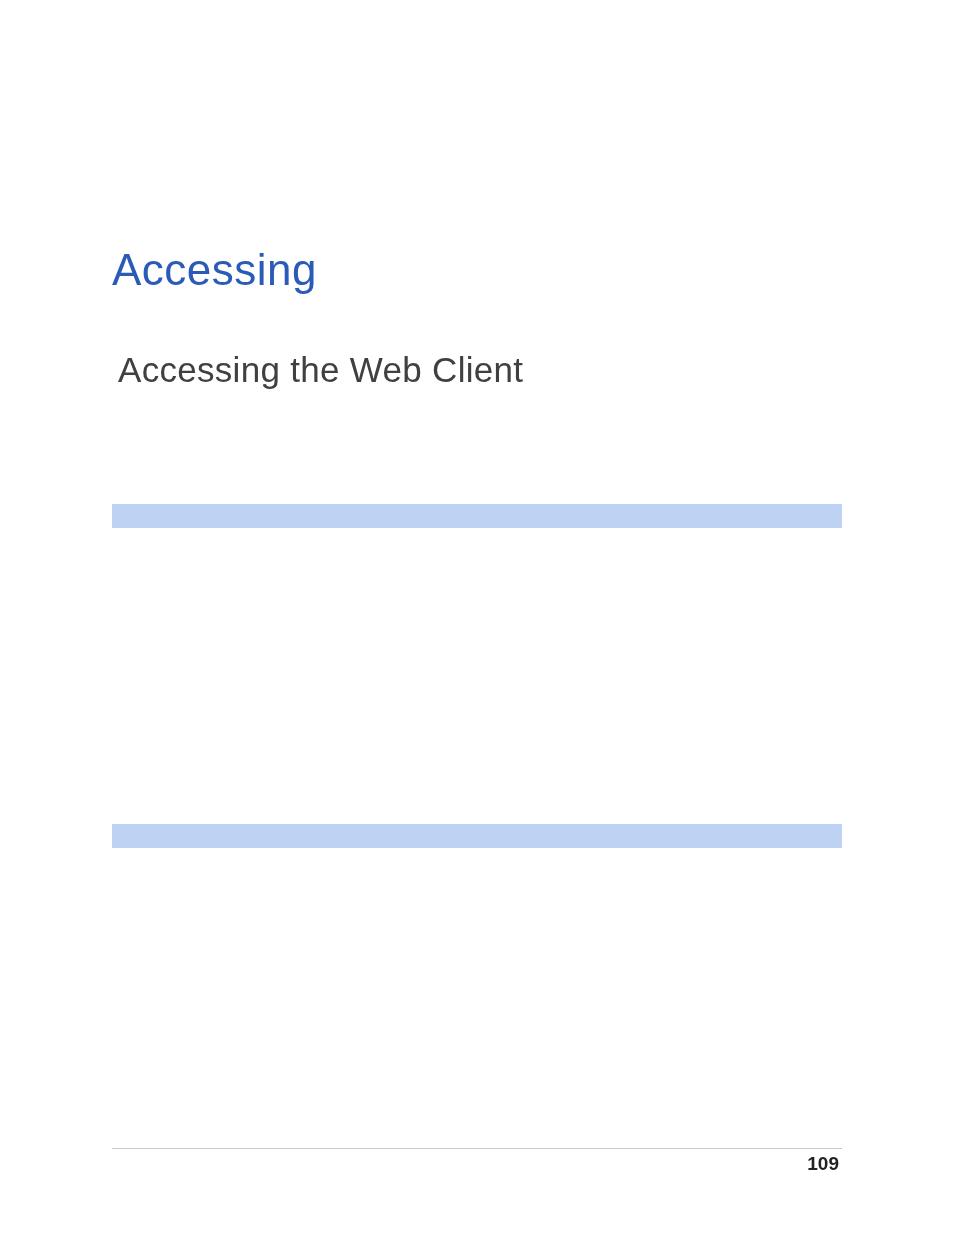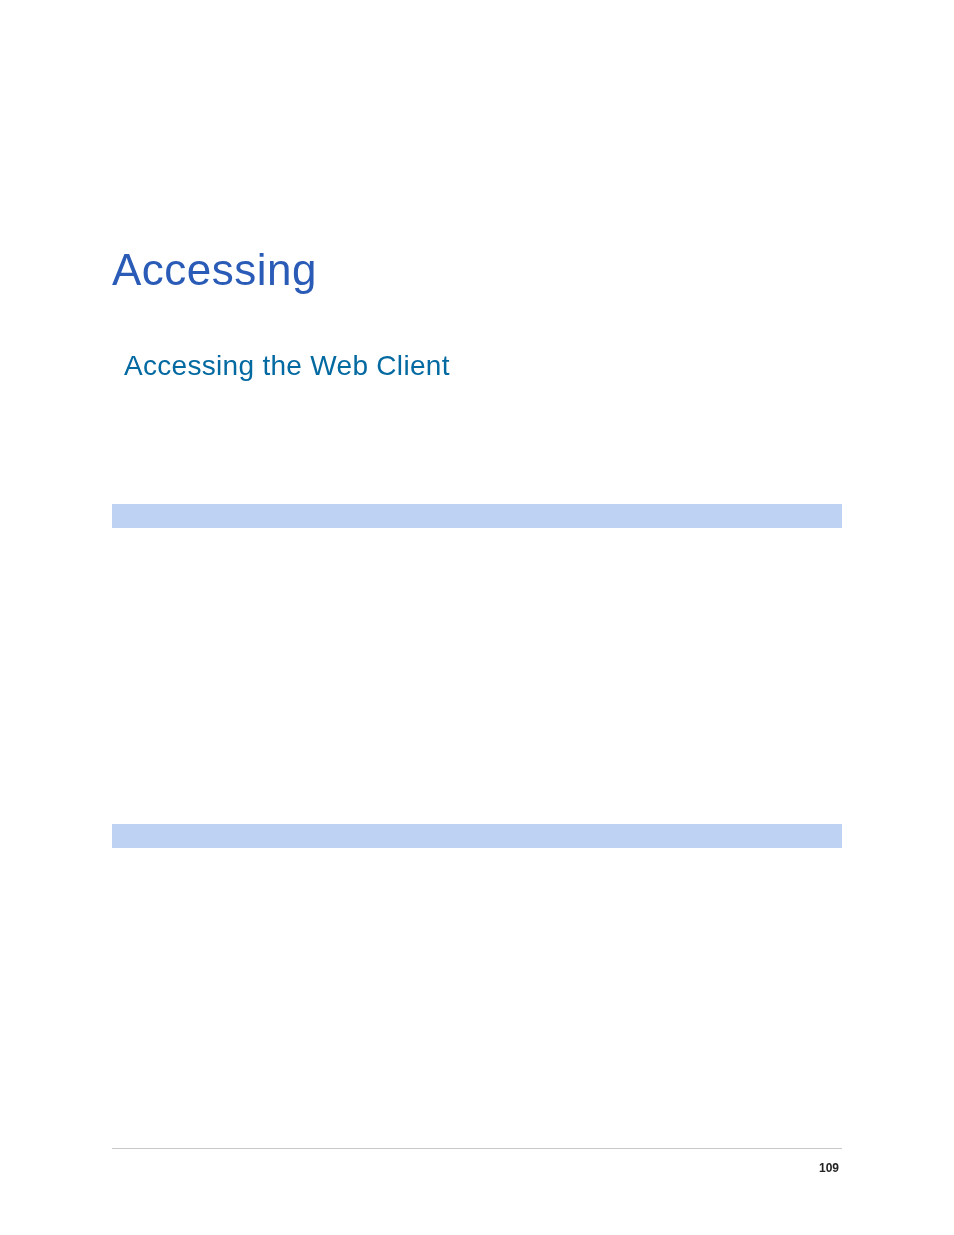--- a/index.html
+++ b/index.html
@@ -20,25 +20,25 @@
     padding: 245px 112px 0 112px;
   }
   .appendix-title {
     font-size: 44px;
     font-weight: 300;
     color: #2a5bb7;
     letter-spacing: 0.5px;
     margin: 0 0 55px 0;
   }
   .section-title {
-    font-size: 28px;
+    font-size: 35px;
     font-weight: 300;
-    color: #0369a1;
+    color: #404040;
     letter-spacing: 0.3px;
-    margin: 12px;
+    margin: 6px;
   }
   .blue-bar {
     width: 730px;
     height: 24px;
     background: #bed2f3;
     position: absolute;
     left: 112px;
   }
   .bar-1 { top: 504px; }
   .bar-2 { top: 824px; }
@@ -47,21 +47,21 @@
     left: 112px;
     bottom: 86px;
     width: 730px;
     height: 0;
     border-top: 1px solid #c8c8c8;
   }
   .page-number {
     position: absolute;
     right: 115px;
     bottom: 60px;
-    font-size: 12px;
+    font-size: 19px;
     font-weight: 700;
     color: #222222;
     font-family: Arial, sans-serif;
   }
 </style>
 </head>
 <body>
 
 <div class="page">
   <h1 class="appendix-title">Accessing</h1>

